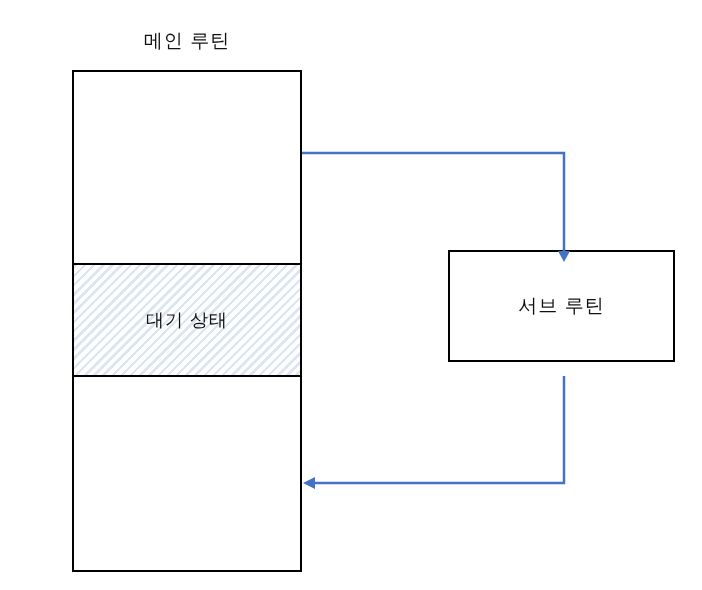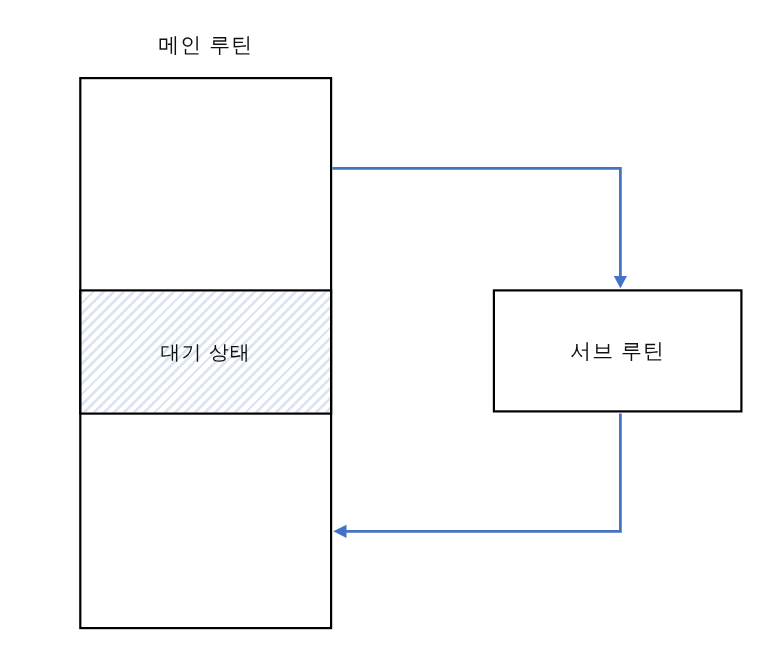--- a/index.html
+++ b/index.html
@@ -55,21 +55,21 @@
     justify-content: center;
   }
   .waiting-label {
     font-size: 18px;
     color: #111111;
     letter-spacing: 1px;
   }
   .sub-box {
     position: absolute;
     left: 448px;
-    top: 263px;
+    top: 250px;
     width: 227px;
     height: 112px;
     box-sizing: border-box;
     border: 2.5px solid #000000;
     background: #ffffff;
     display: flex;
     align-items: center;
     justify-content: center;
   }
   .sub-label {

